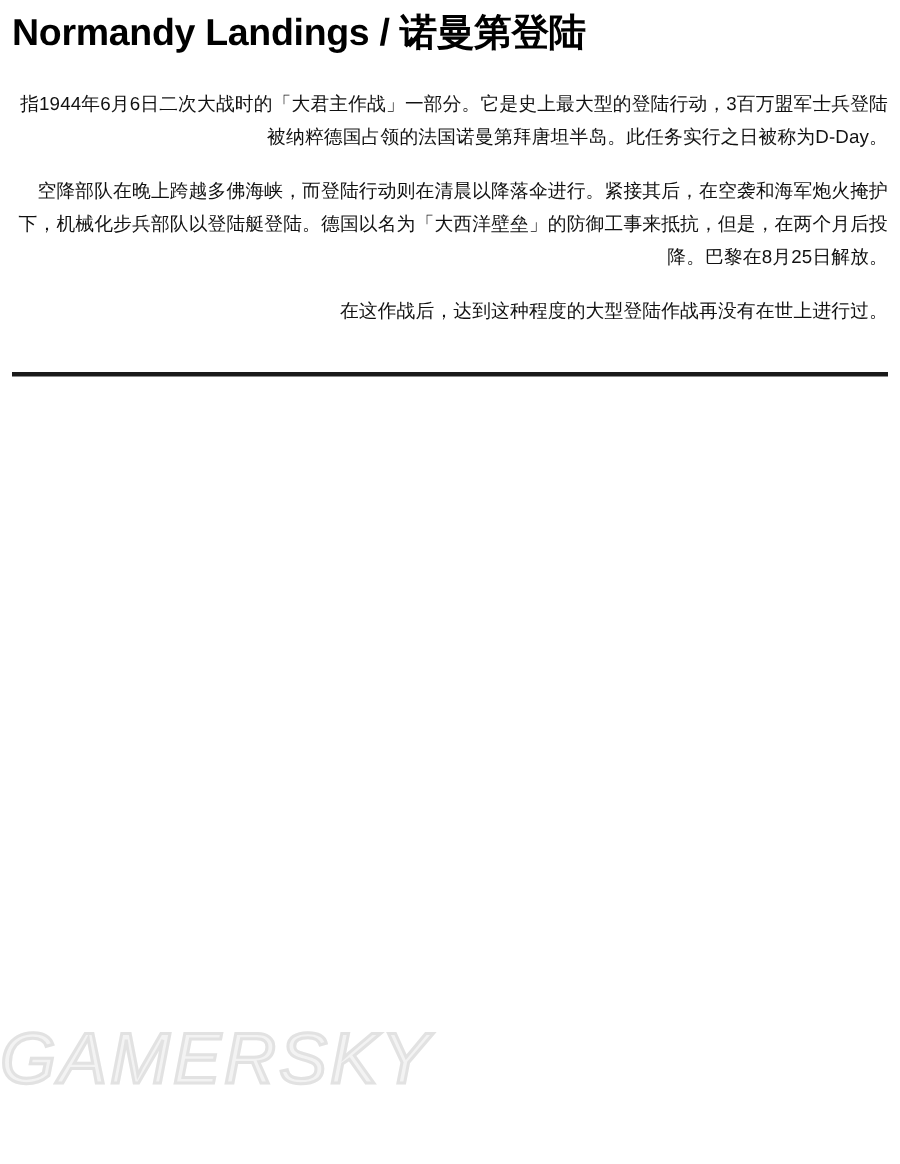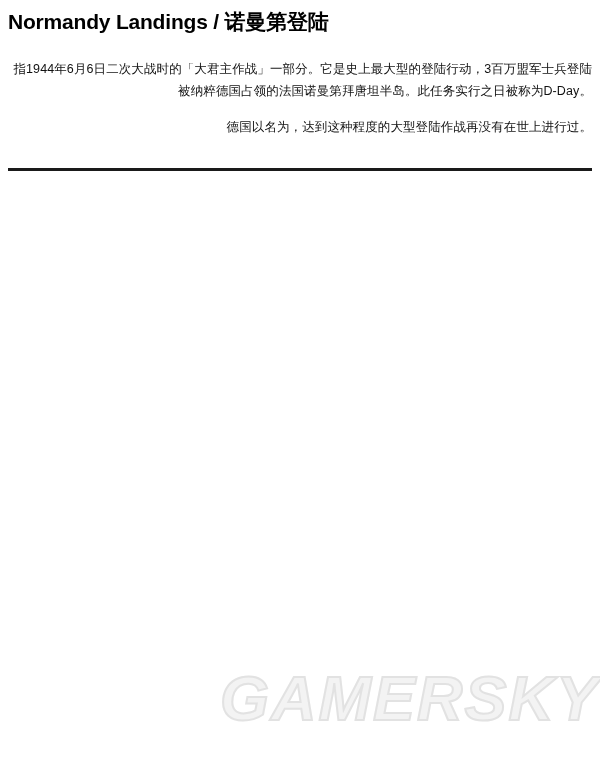--- a/index.html
+++ b/index.html
@@ -18,21 +18,21 @@
   .page {
     position: relative;
     width: 600px;
     height: 776px;
     box-sizing: border-box;
     padding: 0 8px;
   }
   .title {
     margin: 0;
     padding-top: 8px;
-    font-size: 21px;
+    font-size: 25px;
     font-weight: bold;
     letter-spacing: -0.2px;
     line-height: 28px;
     color: #000000;
   }
   .title .sep {
     font-weight: bold;
   }
   .lang-bar {
     margin-top: 11px;
@@ -69,24 +69,24 @@
     border: 0;
     border-top: 3px solid #1a1a1a;
     height: 0;
     width: 100%;
   }
   .watermark {
     position: absolute;
     left: 0;
     right: 0;
     bottom: 42px;
-    text-align: right;
+    text-align: left;
     font-family: "Liberation Sans", sans-serif;
-    font-size: 63px;
-    font-weight: bold;
+    font-size: 48px;
+    font-weight: normal;
     font-style: italic;
     letter-spacing: 2px;
     color: transparent;
     -webkit-text-stroke: 2px #e2e2e2;
     text-shadow: 0 0 0 #f3f3f3;
     user-select: none;
     white-space: nowrap;
   }
 </style>
 </head>
@@ -96,20 +96,21 @@
 
   <h1 class="title">
     <span>Normandy Landings</span>
     <span class="sep">/</span>
     <span>诺曼第登陆</span>
   </h1>
 
 
   <div class="body-copy">
     <p>指1944年6月6日二次大战时的「大君主作战」一部分。它是史上最大型的登陆行动，3百万盟军士兵登陆被纳粹德国占领的法国诺曼第拜唐坦半岛。此任务实行之日被称为D-Day。</p>
-    <p>德国以名为，达到这种程度的大型登陆作战再没有在世上进行过。</p>
+    <p>空降部队在晚上跨越多佛海峡，而登陆行动则在清晨以降落伞进行。紧接其后，在空袭和海军炮火掩护下，机械化步兵部队以登陆艇登陆。德国以名为「大西洋壁垒」的防御工事来抵抗，但是，在两个月后投降。巴黎在8月25日解放。</p>
+    <p>在这作战后，达到这种程度的大型登陆作战再没有在世上进行过。</p>
   </div>
 
   <hr class="rule">
 
   <div class="watermark">GAMERSKY</div>
 
 </div>
 
 </body></html>

